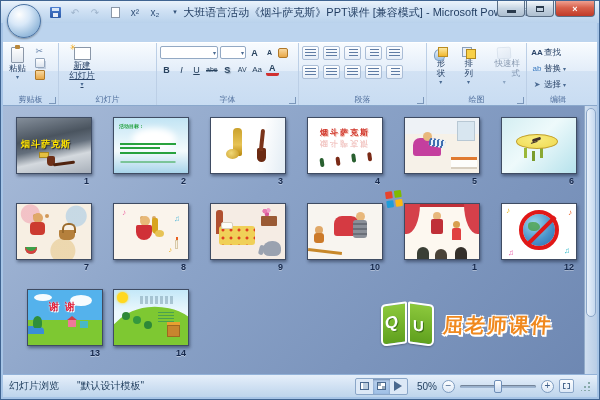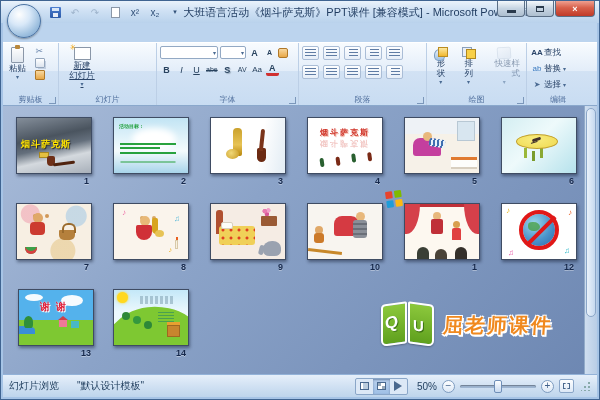--- a/index.html
+++ b/index.html
@@ -536,21 +536,21 @@
         <span class="n1">♪</span>
         <span class="n2">♫</span>
         <span class="n3">♪</span>
         <span class="n4">♫</span>
         <span class="glb"></span>
         <span class="ring"></span>
       </div>
       <div class="num">12</div>
     </div>
 
-    <div class="cell" style="left:15px;top:183px;">
+    <div class="cell" style="left:24px;top:183px;">
       <div class="thumb s13">
         <span class="sea"></span>
         <span class="tree"></span>
         <span class="h1"></span>
         <span class="t">谢谢</span>
       </div>
       <div class="num">13</div>
     </div>
 
     <div class="cell" style="left:110px;top:183px;">

